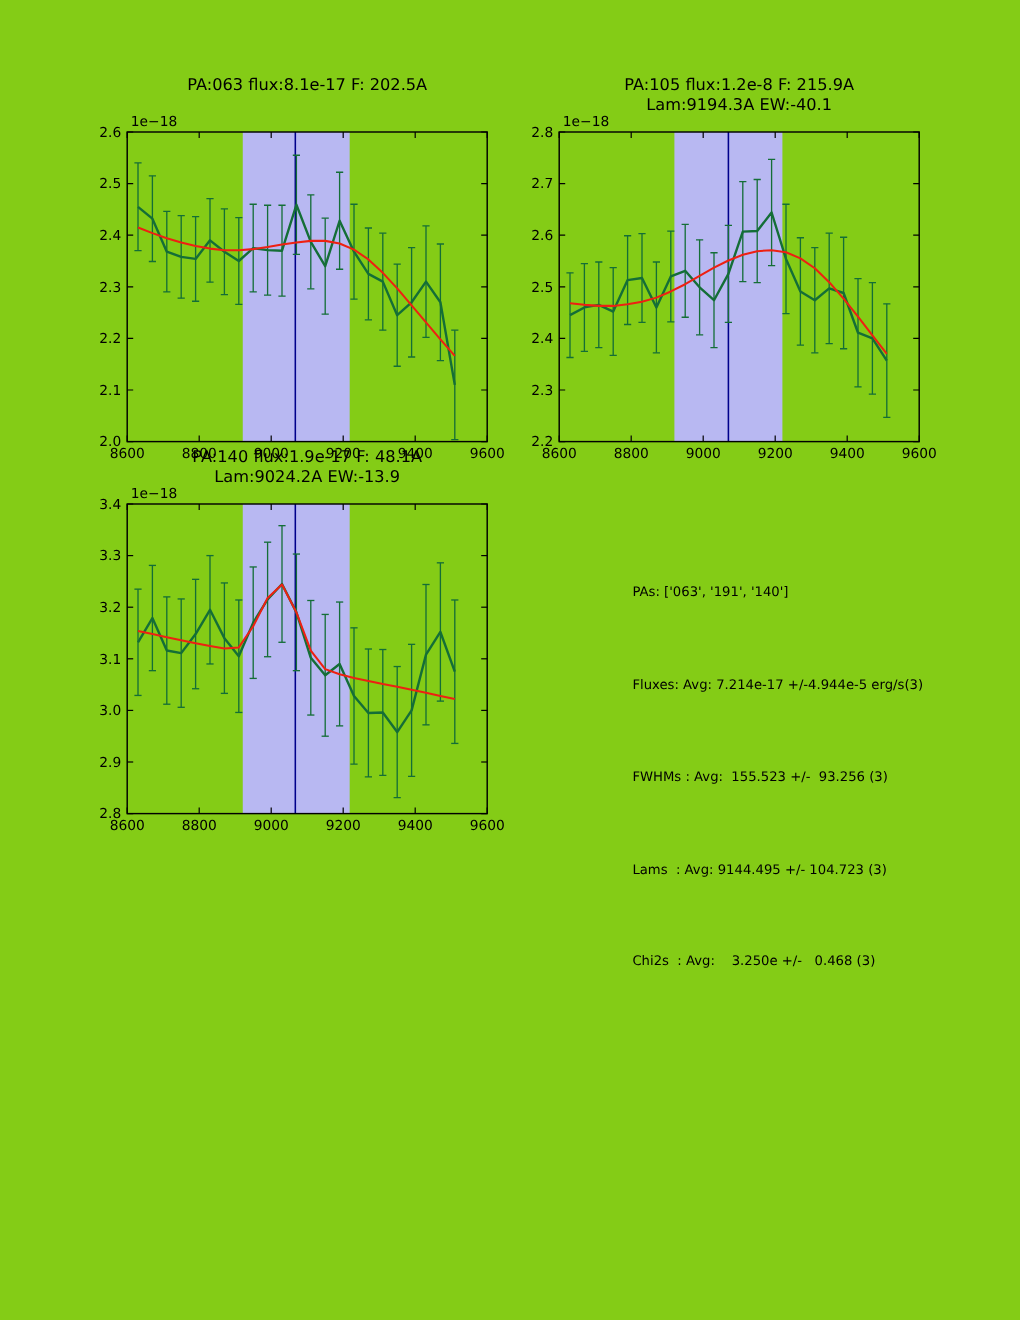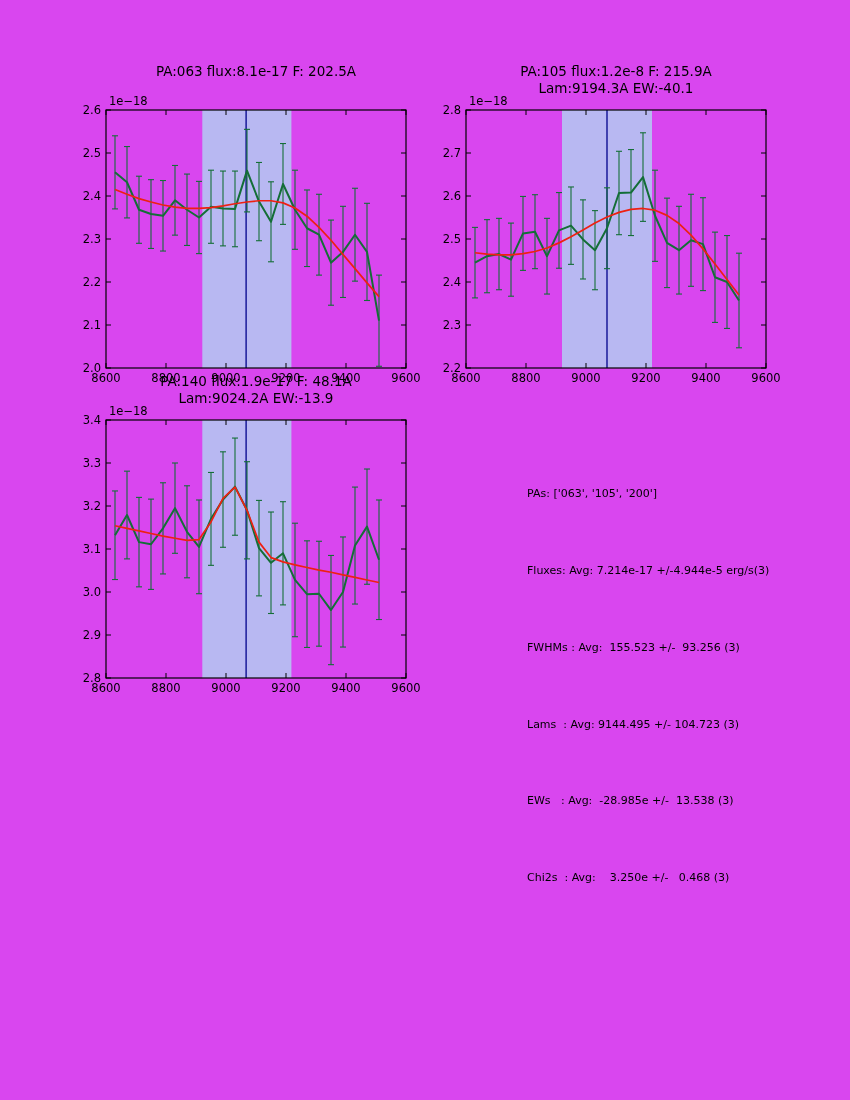--- a/index.html
+++ b/index.html
@@ -1,17 +1,17 @@
 <!DOCTYPE html>
 <html><head>
 <meta charset="utf-8">
 <style>
   html,body{margin:0;padding:0;background:#ffffff;}
   .page{
-    position:relative;width:850px;height:1100px;background:#d946ef;
+    position:relative;width:850px;height:1100px;background:#84cc16;
     font-family:"DejaVu Sans","Liberation Sans",sans-serif;color:#000;
     overflow:hidden;
   }
   .chart-title{
     position:absolute;width:300px;text-align:center;
     font-size:13.5px;line-height:16.5px;color:#000;
   }
   .t1{left:106px;top:63px;}
   .t2{left:466px;top:63px;}
   .t3{left:106px;top:373px;}
@@ -407,21 +407,20 @@
         <text x="41" y="193.99999999999994" text-anchor="end">3.0</text>
         <text x="41" y="150.9999999999999" text-anchor="end">3.1</text>
         <text x="41" y="107.99999999999987" text-anchor="end">3.2</text>
         <text x="41" y="65.00000000000003" text-anchor="end">3.3</text>
         <text x="41" y="22" text-anchor="end">3.4</text>
       </g>
       <text x="49" y="13" font-size="11.5">1e−18</text>
     </svg>
 
   <div class="stats">
-    <div class="stat-line">PAs: ['063', '105', '200']</div>
+    <div class="stat-line">PAs: ['063', '191', '140']</div>
     <div class="stat-line">Fluxes: Avg: 7.214e-17 +/-4.944e-5 erg/s(3)</div>
     <div class="stat-line">FWHMs : Avg:  155.523 +/-  93.256 (3)</div>
     <div class="stat-line">Lams  : Avg: 9144.495 +/- 104.723 (3)</div>
-    <div class="stat-line">EWs   : Avg:  -28.985e +/-  13.538 (3)</div>
     <div class="stat-line">Chi2s  : Avg:    3.250e +/-   0.468 (3)</div>
   </div>
 
 </div>
 
 </body></html>

